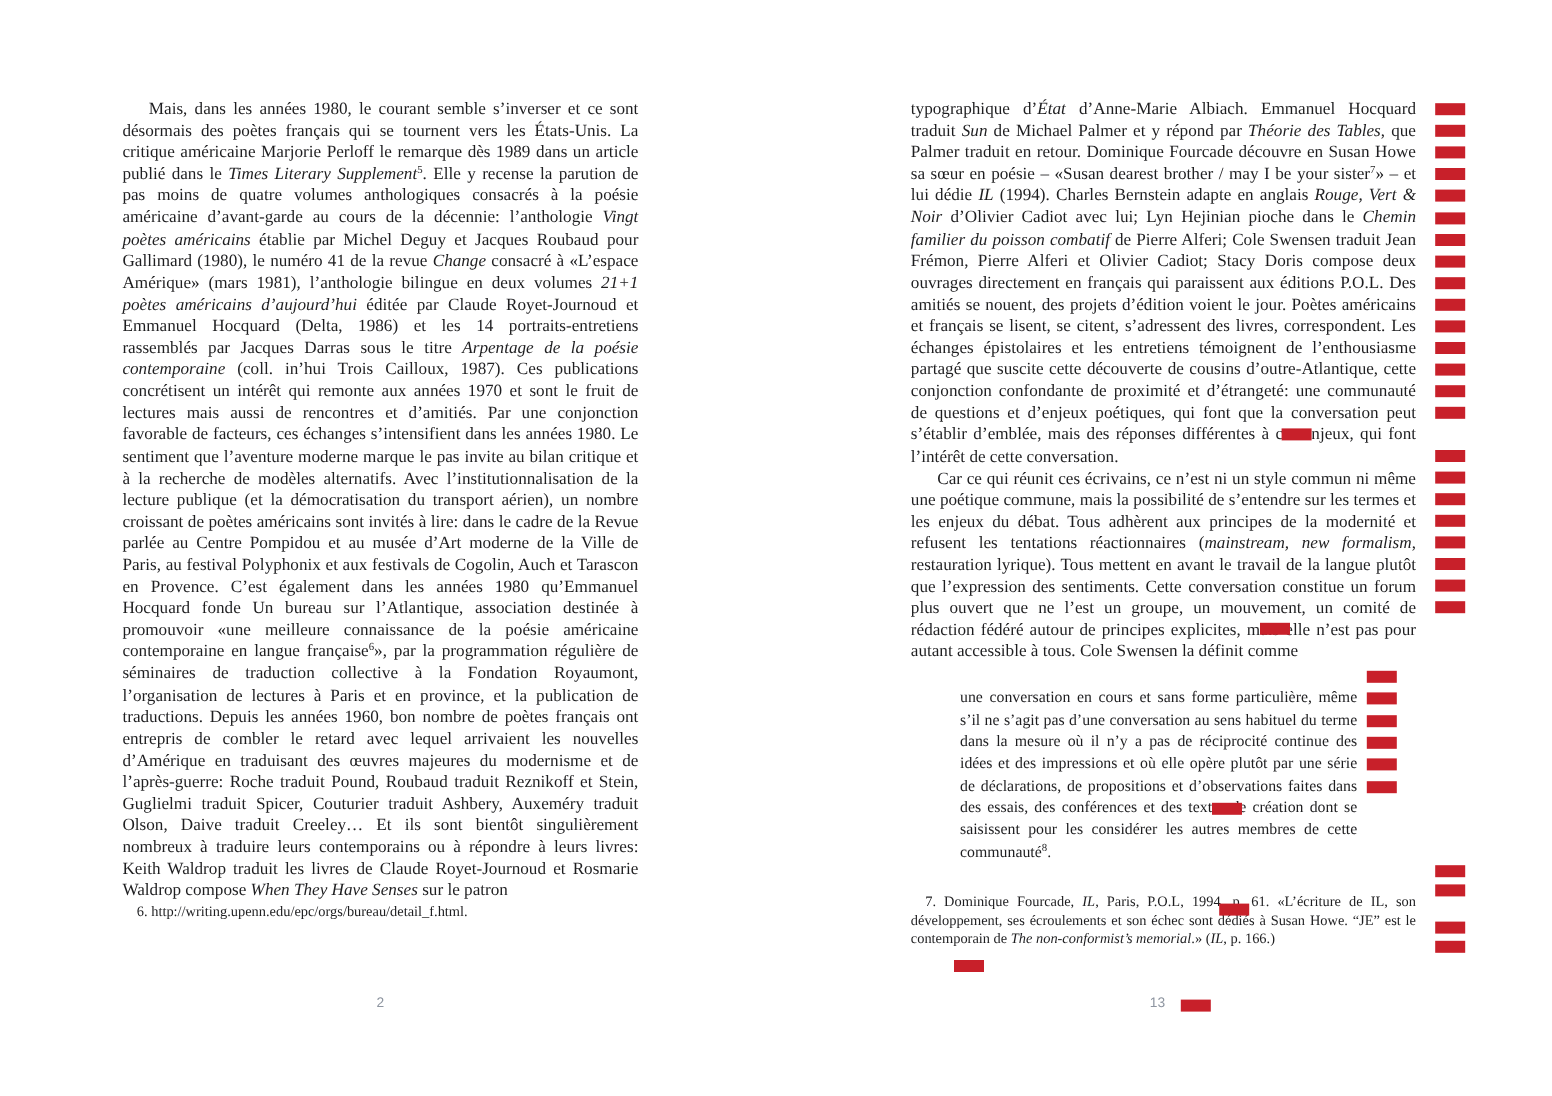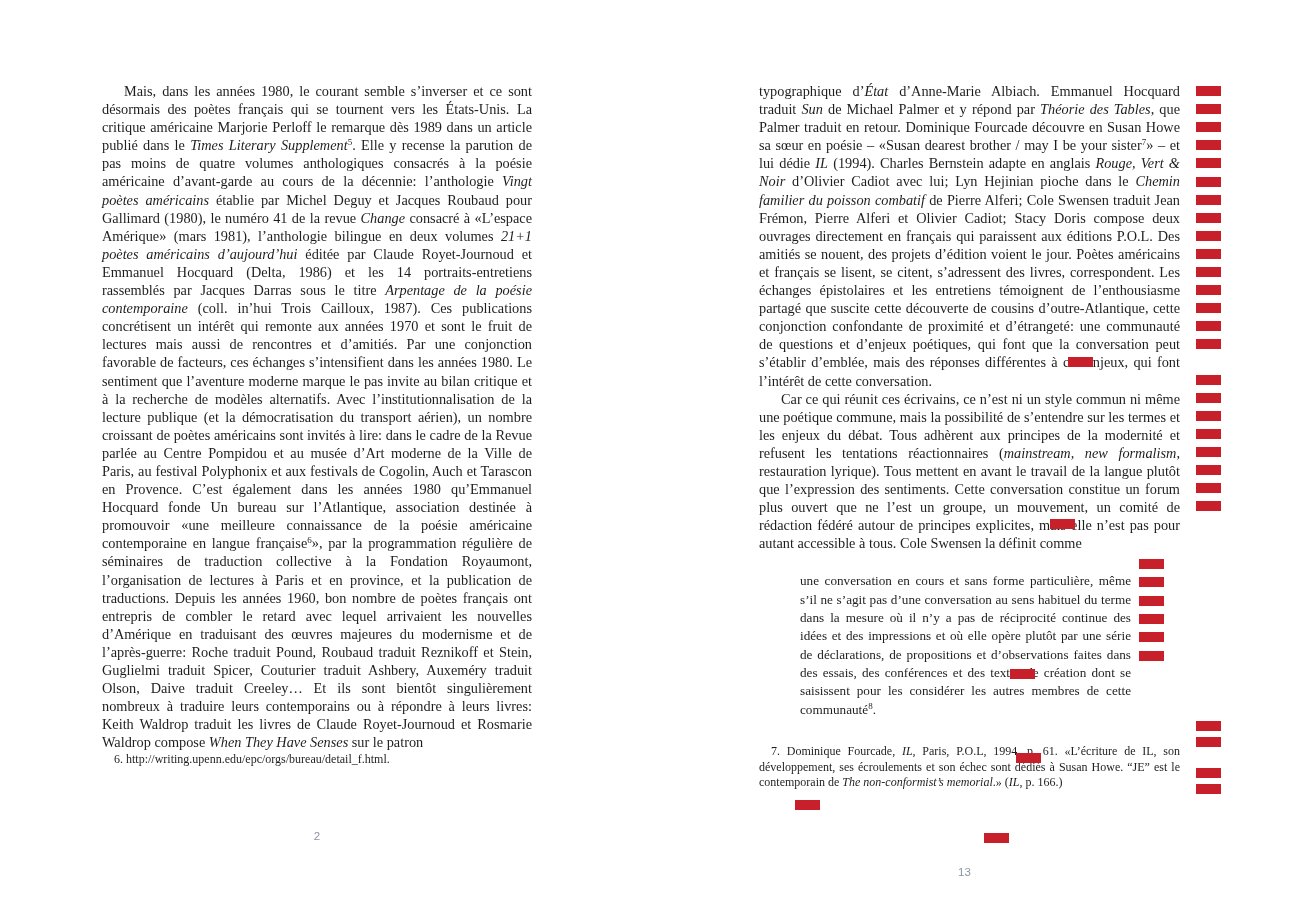--- a/index.html
+++ b/index.html
@@ -56,21 +56,21 @@
   .pagenum {
     position: absolute;
     top: 830px;
     width: 430px;
     text-align: center;
     font-family: "Liberation Sans", "DejaVu Sans", sans-serif;
     font-size: 11.5px;
     color: #8e95a0;
   }
   .pagenum.pn-left  { left: 102px; }
-  .pagenum.pn-right { left: 108px; width: 421px; margin-top: 36px; }
+  .pagenum.pn-right { left: 108px; width: 421px; }
 
   .marks-layer { position: absolute; left: 0; top: 0; width: 1293px; height: 913px; pointer-events: none; }
   .mark { position: absolute; }
 </style>
 </head>
 <body>
 
 <div>
 
   <section class="page left">

